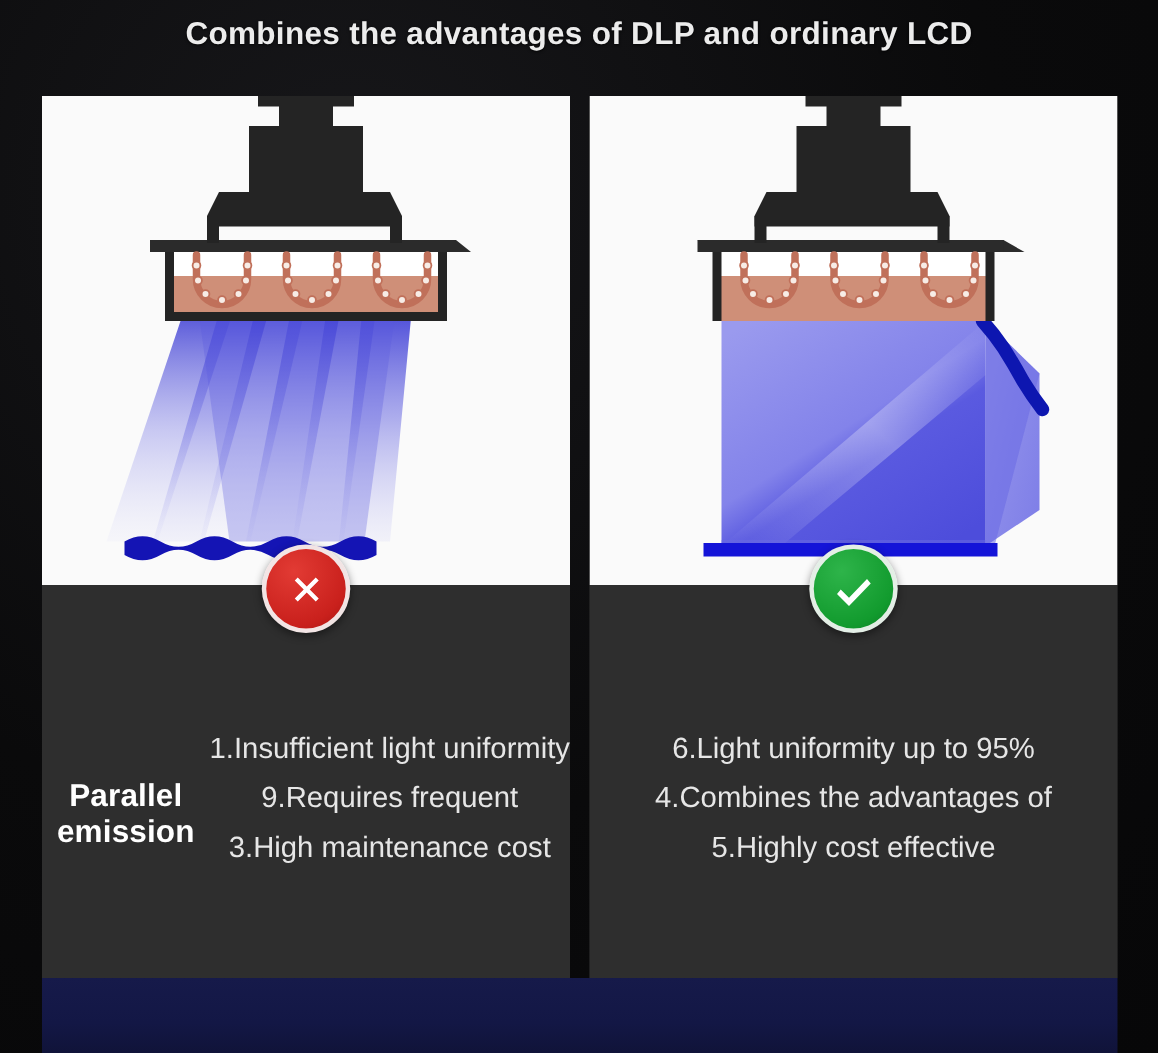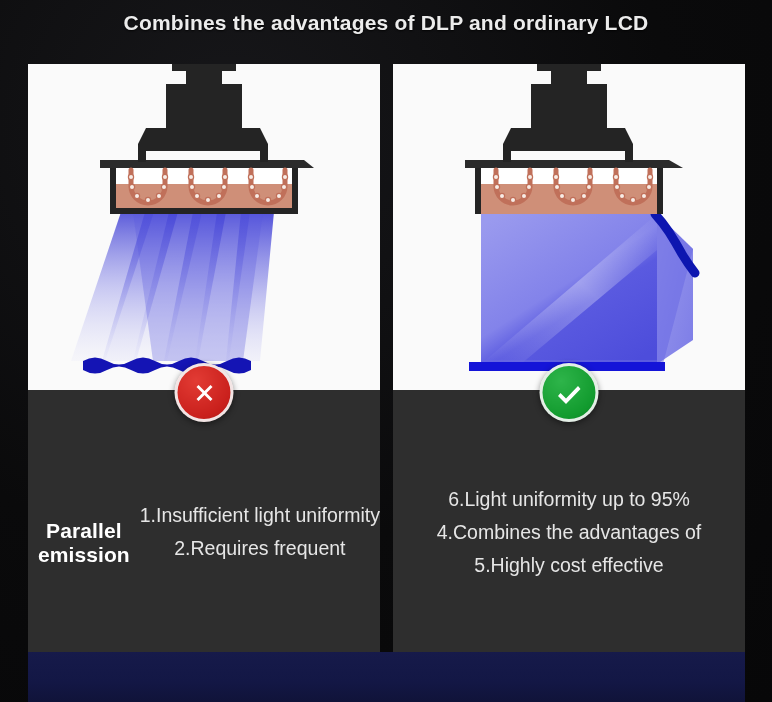--- a/index.html
+++ b/index.html
@@ -149,21 +149,22 @@
 
       <div class="info">
         <div class="badge bad">
           <svg width="28" height="28" viewBox="0 0 28 28">
             <path d="M8,6 L14,12 L20,6 L22,8 L16,14 L22,20 L20,22 L14,16 L8,22 L6,20 L12,14 L6,8 Z" fill="#ffffff"></path>
           </svg>
         </div>
         <div class="heading">Parallel emission</div>
         <div class="lines">
           <div>1.Insufficient light uniformity</div>
-          <div>2.Requires frequent</div>
+          <div>9.Requires frequent</div>
+          <div>3.High maintenance cost</div>
         </div>
       </div>
     </div>
 
     <div class="panel">
 
       <div class="pic">
         <svg viewBox="0 0 352 326" xmlns="http://www.w3.org/2000/svg" aria-hidden="true">
           <defs>
             <linearGradient id="blockR" x1="0.1" y1="0" x2="0.85" y2="1">

